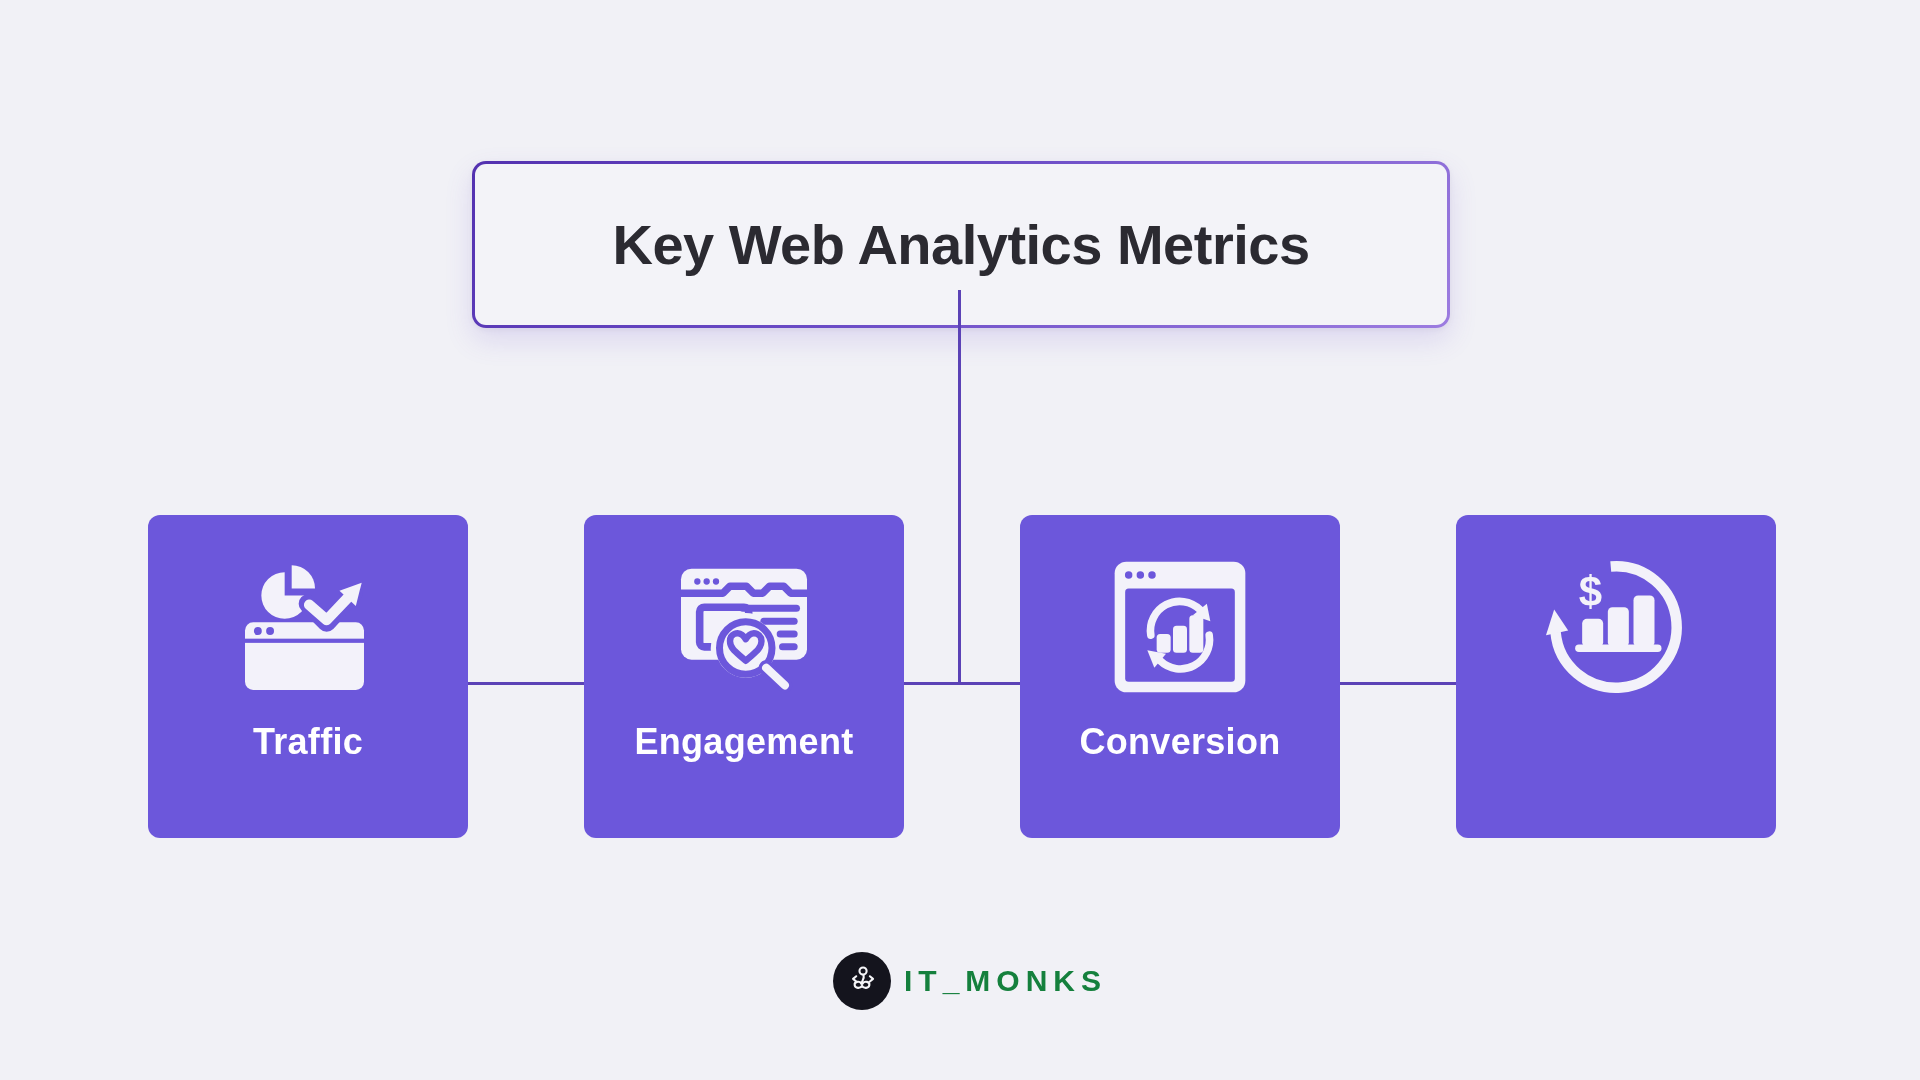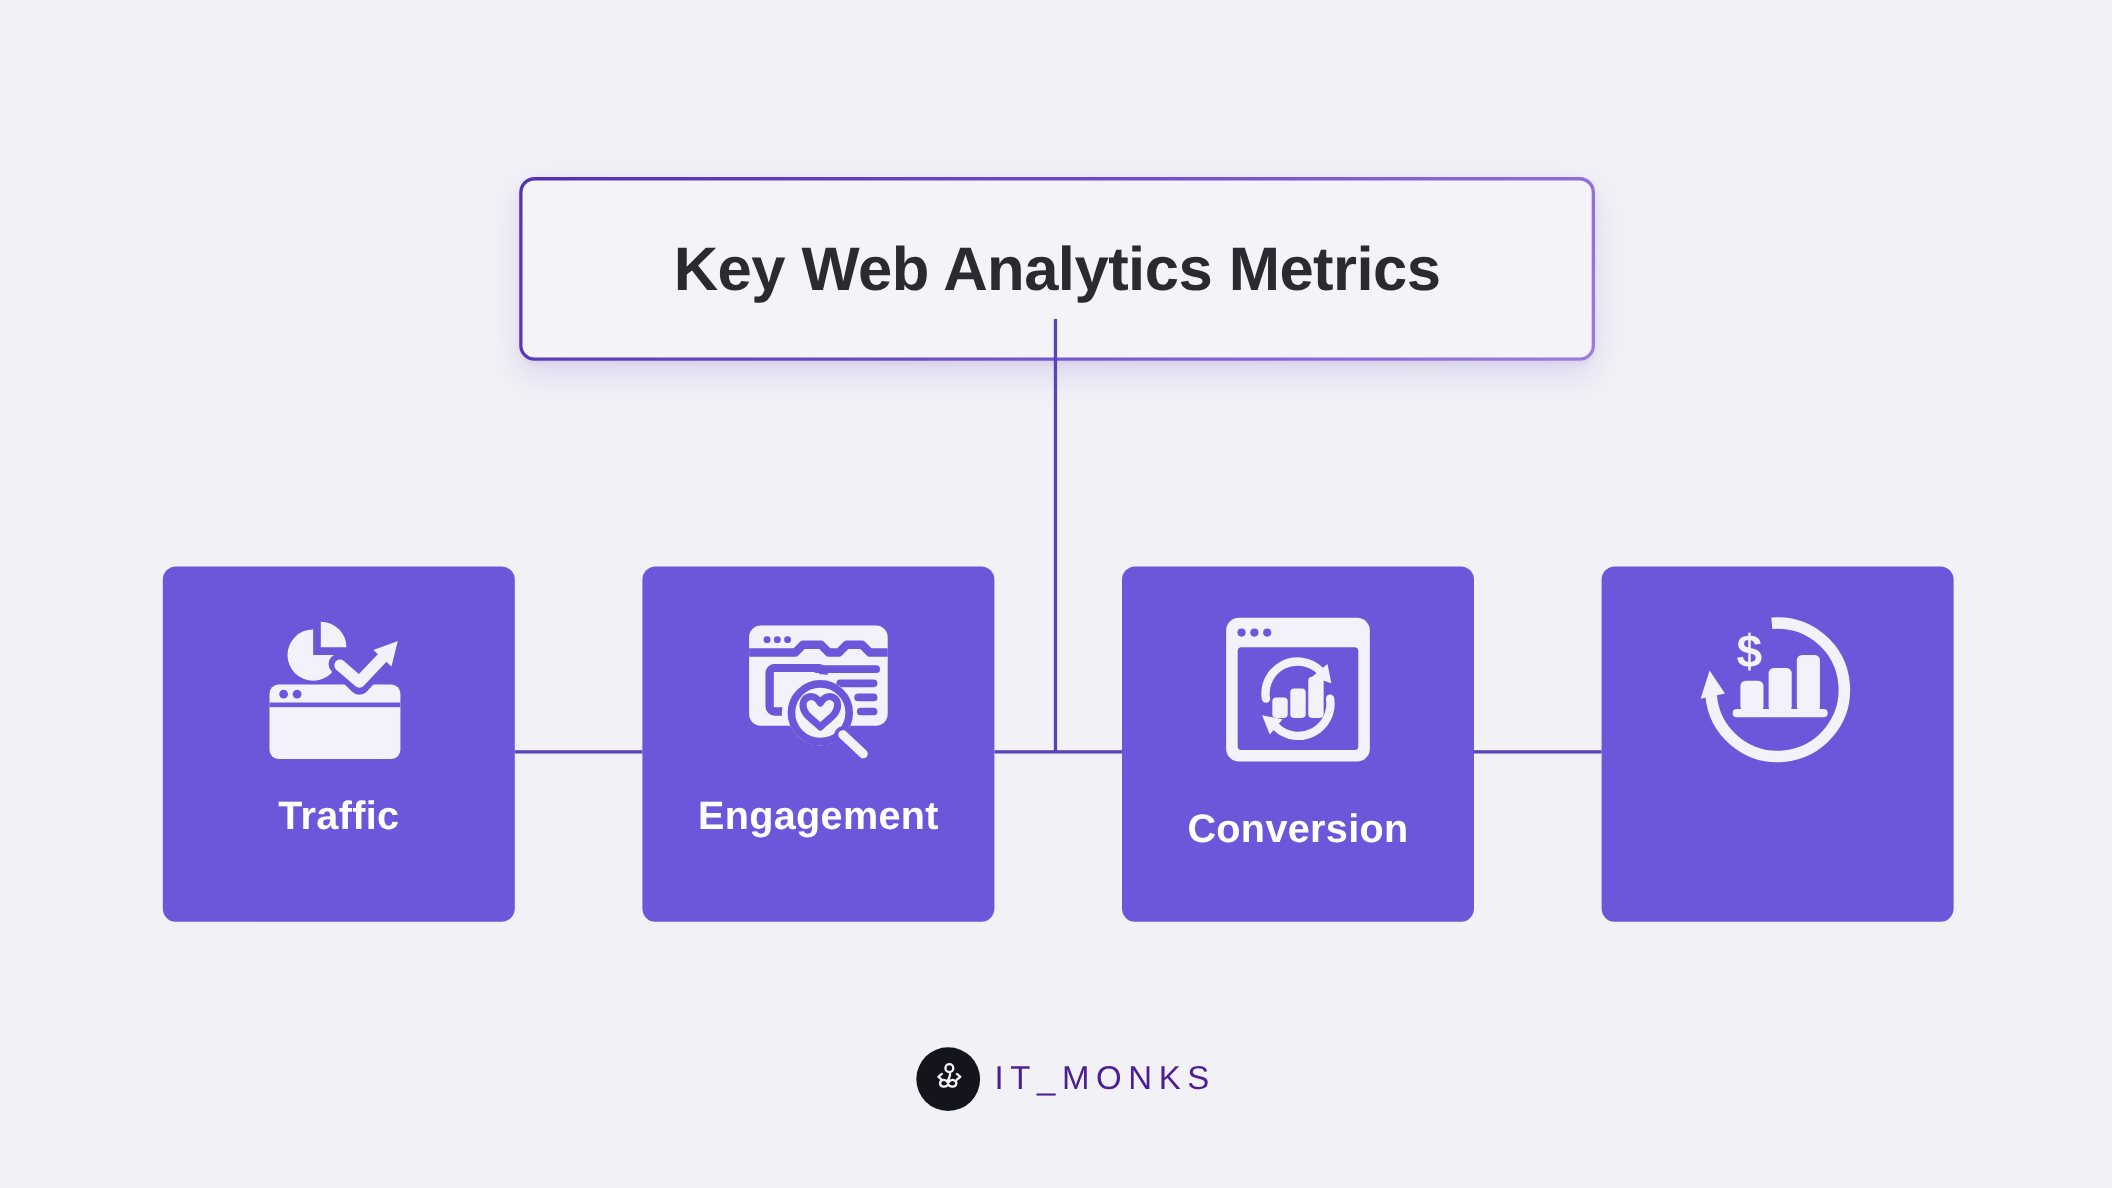--- a/index.html
+++ b/index.html
@@ -40,41 +40,41 @@
   .h-line.g2{left:904px;width:116px;}
   .h-line.g3{left:1340px;width:116px;}
   
   .card{
     position:absolute;top:515px;width:320px;height:323px;
     background:#6C57DB;border-radius:12px;
     display:flex;flex-direction:column;align-items:center;
   }
   .card.c1{left:148px;}
   .card.c2{left:584px;}
-  .card.c3{left:1020px;gap:11px;}
+  .card.c3{left:1020px;}
   .card.c4{left:1456px;}
   .card svg{margin-top:42px;width:140px;height:140px;display:block;}
   .card-label{
     margin-top:24px;font-size:36px;font-weight:700;color:#FFFFFF;letter-spacing:0.3px;
   }
   
   .footer{
     position:absolute;left:833px;top:952px;
     display:flex;align-items:center;
   }
   .logo-circle{
     width:58px;height:58px;border-radius:50%;
     background:#14141D;
     display:flex;align-items:center;justify-content:center;
     flex:0 0 auto;
   }
   .logo-circle svg{width:42px;height:42px;display:block;}
   .brand-text{
     margin-left:13px;
-    font-size:30px;font-weight:400;color:#4c1d95;letter-spacing:6px;
+    font-size:30px;font-weight:700;color:#15803d;letter-spacing:6px;
   }
 </style>
 </head>
 <body>
 
 <div class="canvas">
 
   <div class="title-wrap">
     <div class="title-box">
       <div class="title-text">Key Web Analytics Metrics</div>

